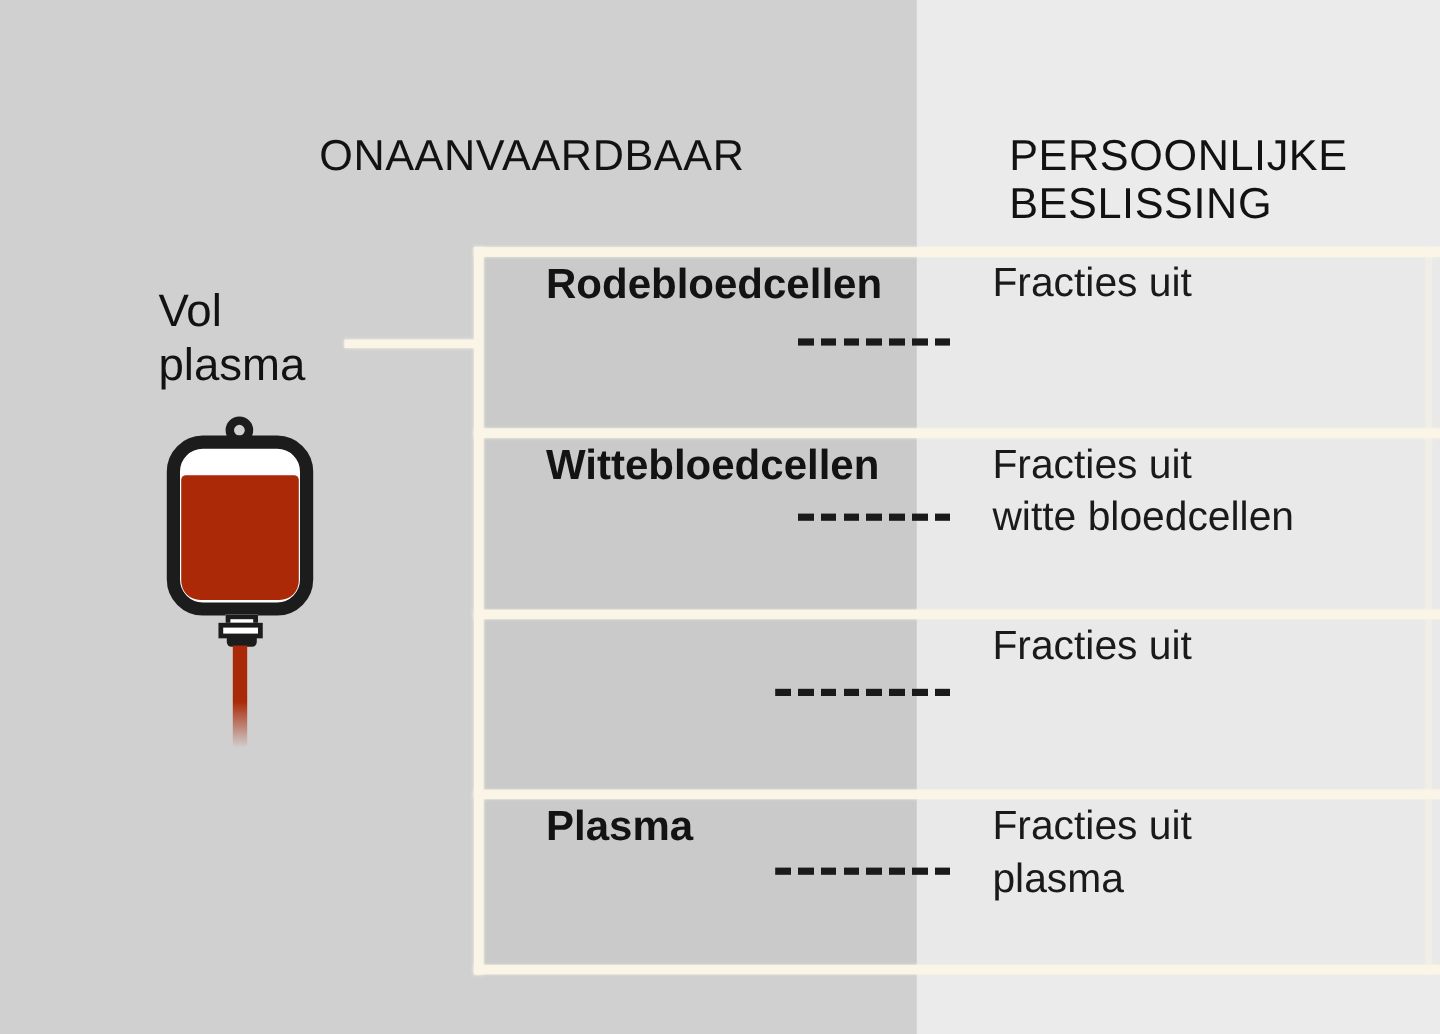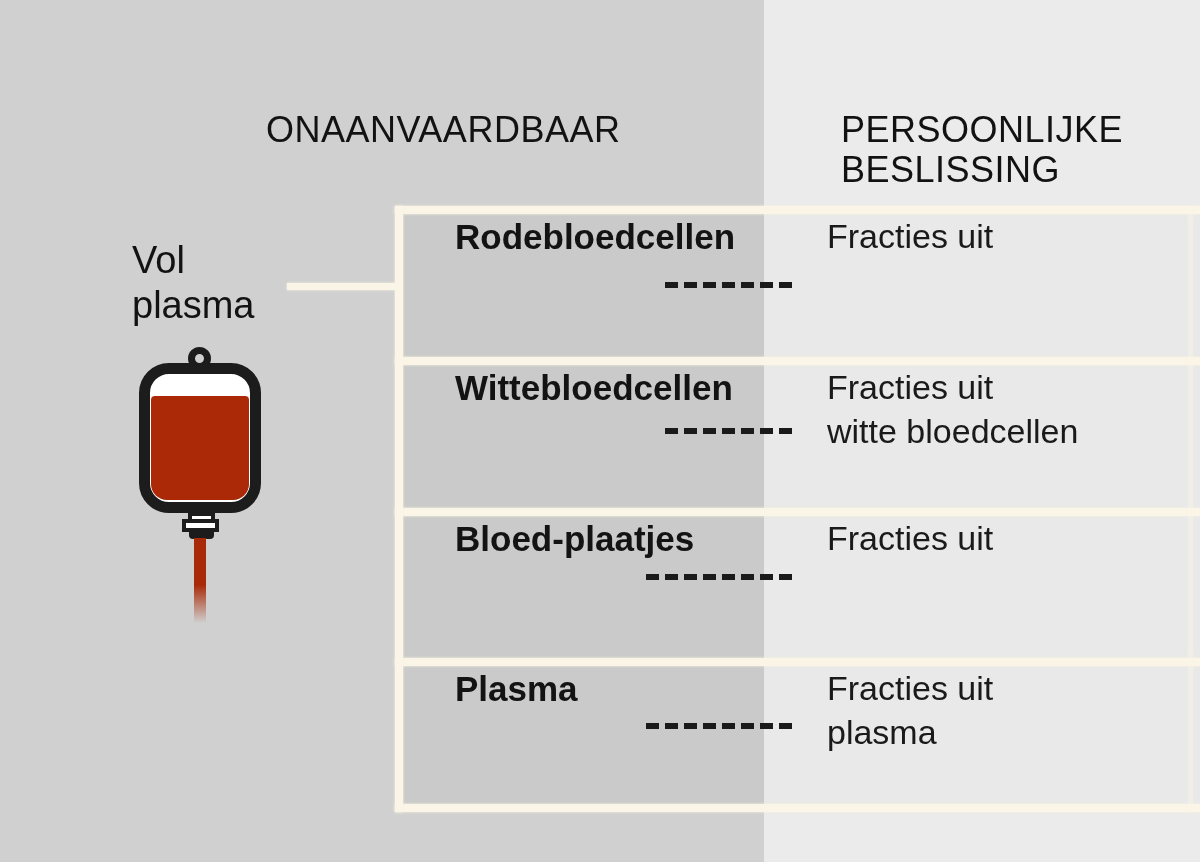--- a/index.html
+++ b/index.html
@@ -127,24 +127,20 @@
   <div class="row-label r2">
       <span>Witte</span>
       <span>bloedcellen</span>
     </div>
   <div class="dash d2"></div>
   <div class="row-result r2">
       <span>Fracties uit</span>
       <span>witte bloedcellen</span>
     </div>
 
-  <div class="row-label r3">
-      <span>Bloed-</span>
-      <span>plaatjes</span>
-    </div>
   <div class="dash d3"></div>
   <div class="row-result r3">
       <span>Fracties uit</span>
     </div>
 
   <div class="row-label r4">
       <span>Plasma</span>
       <span></span>
     </div>
   <div class="dash d4"></div>

